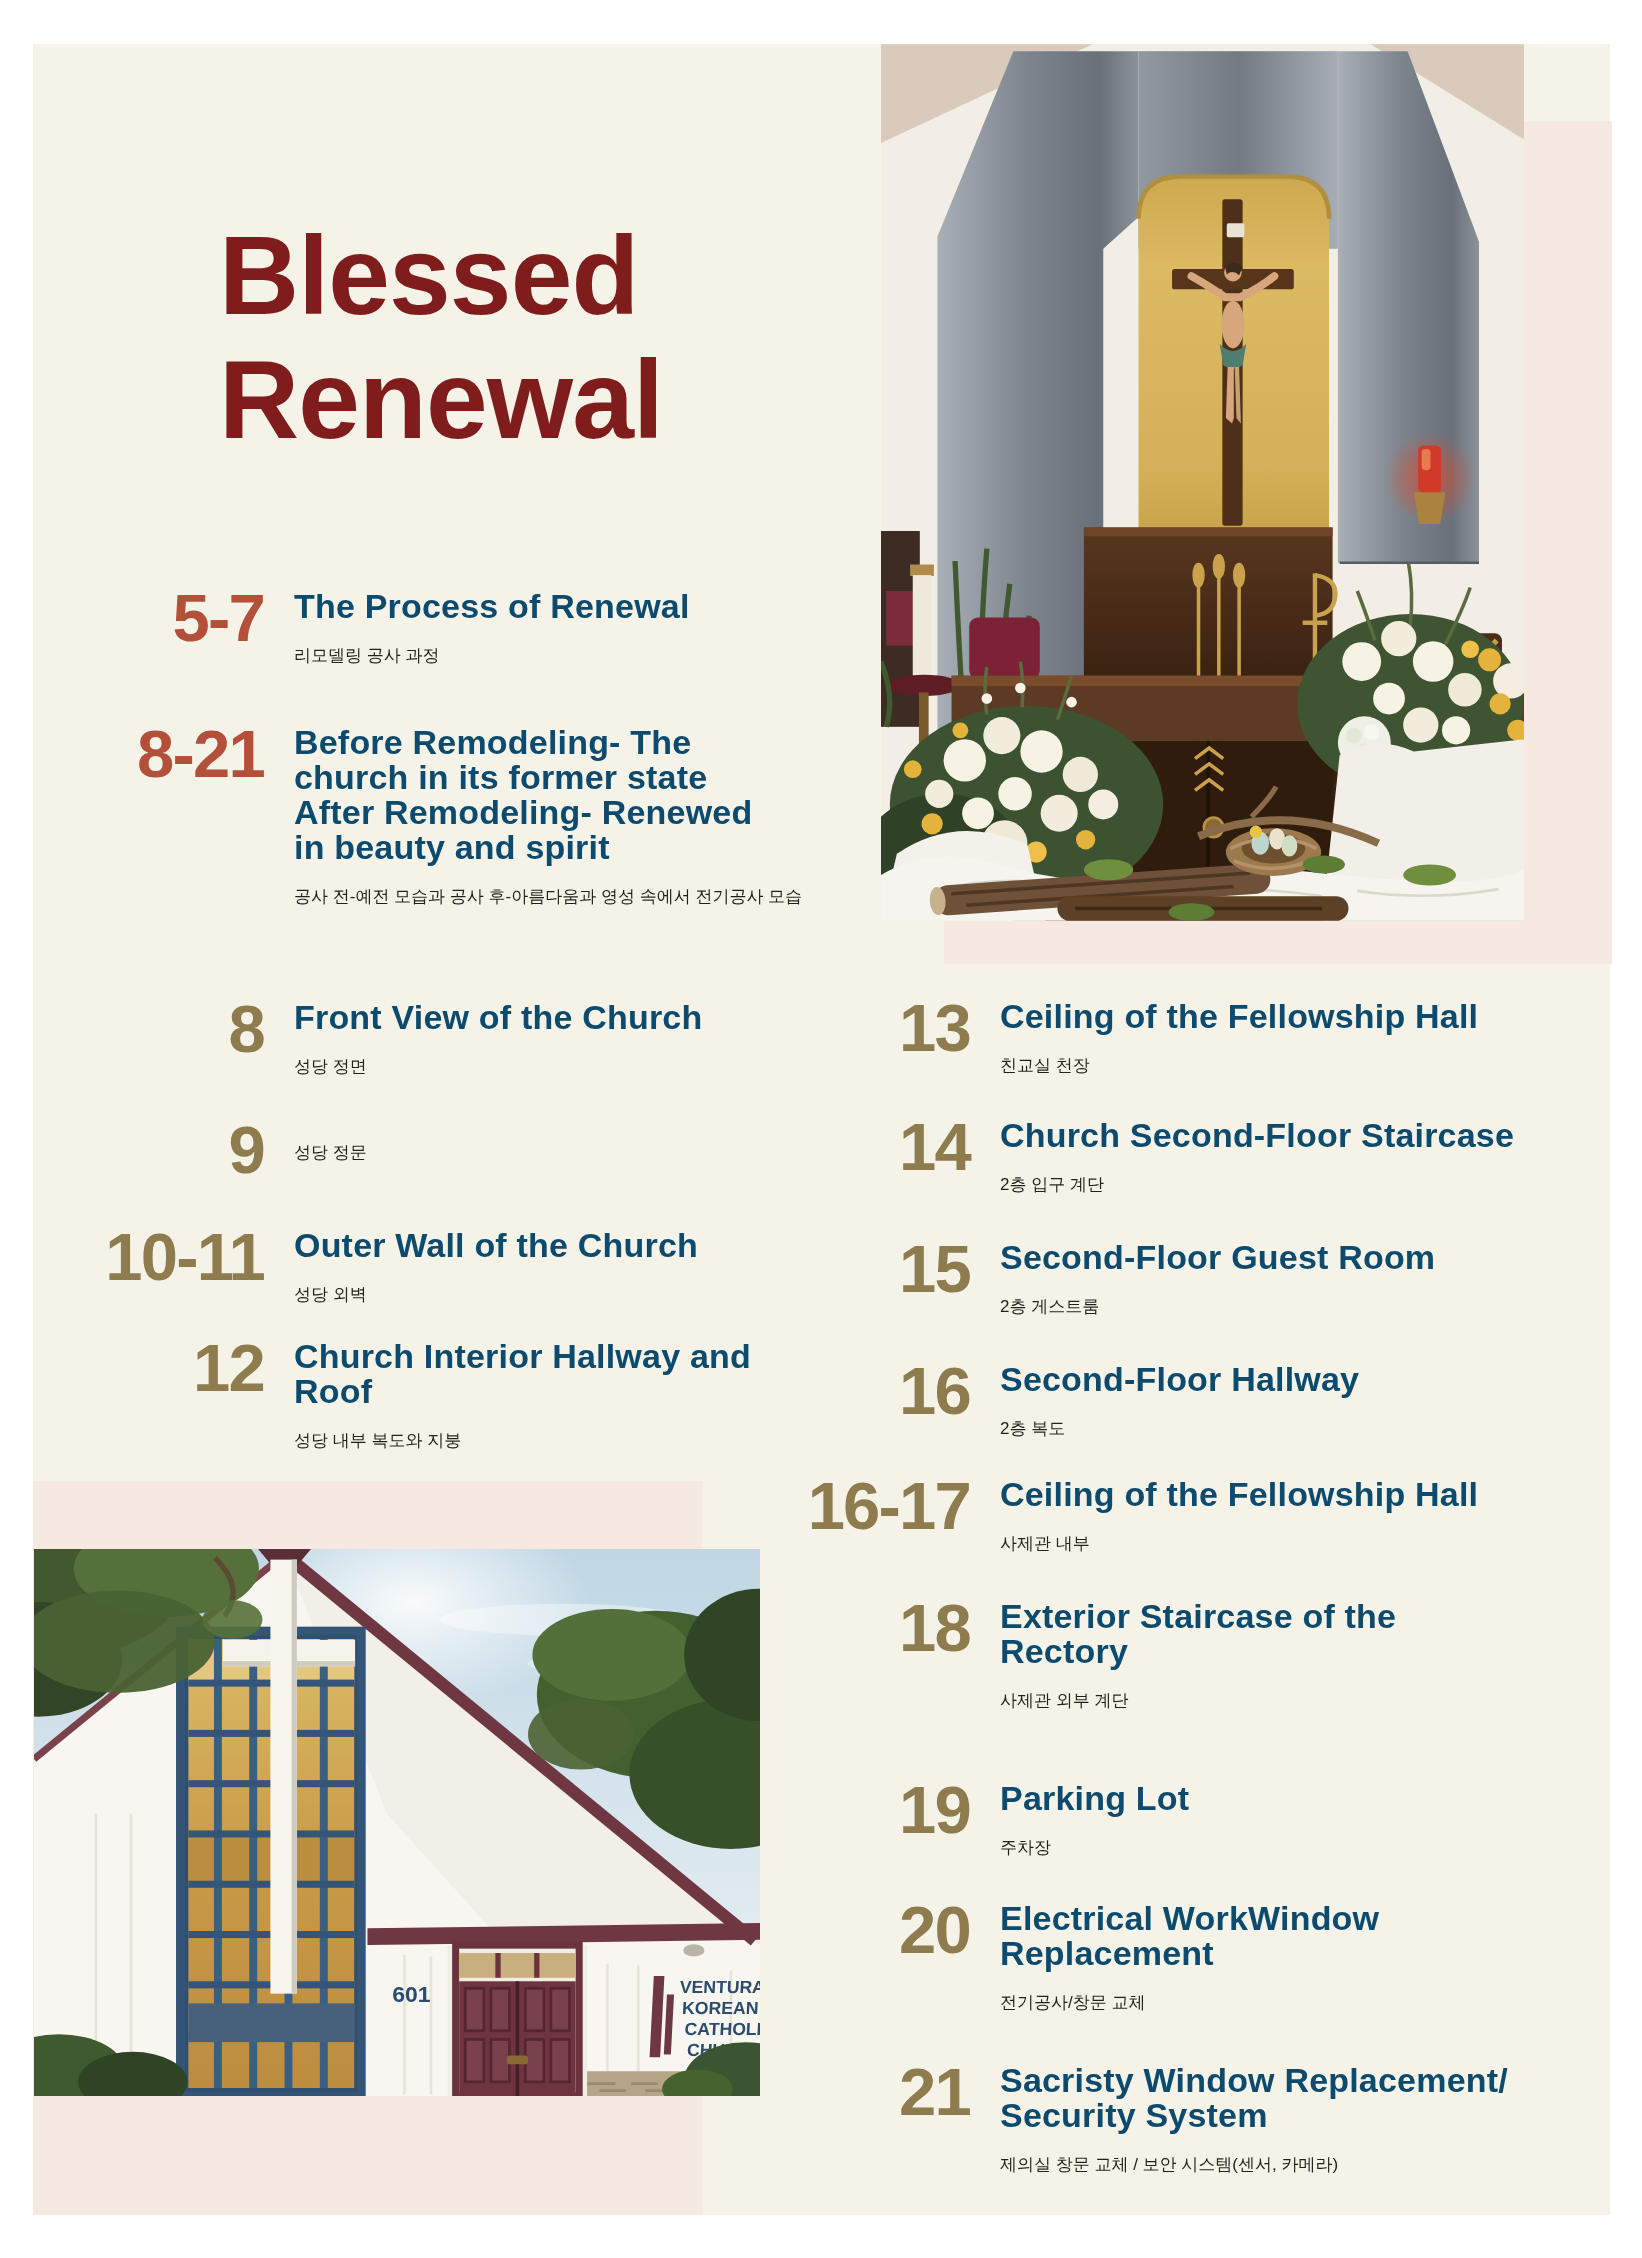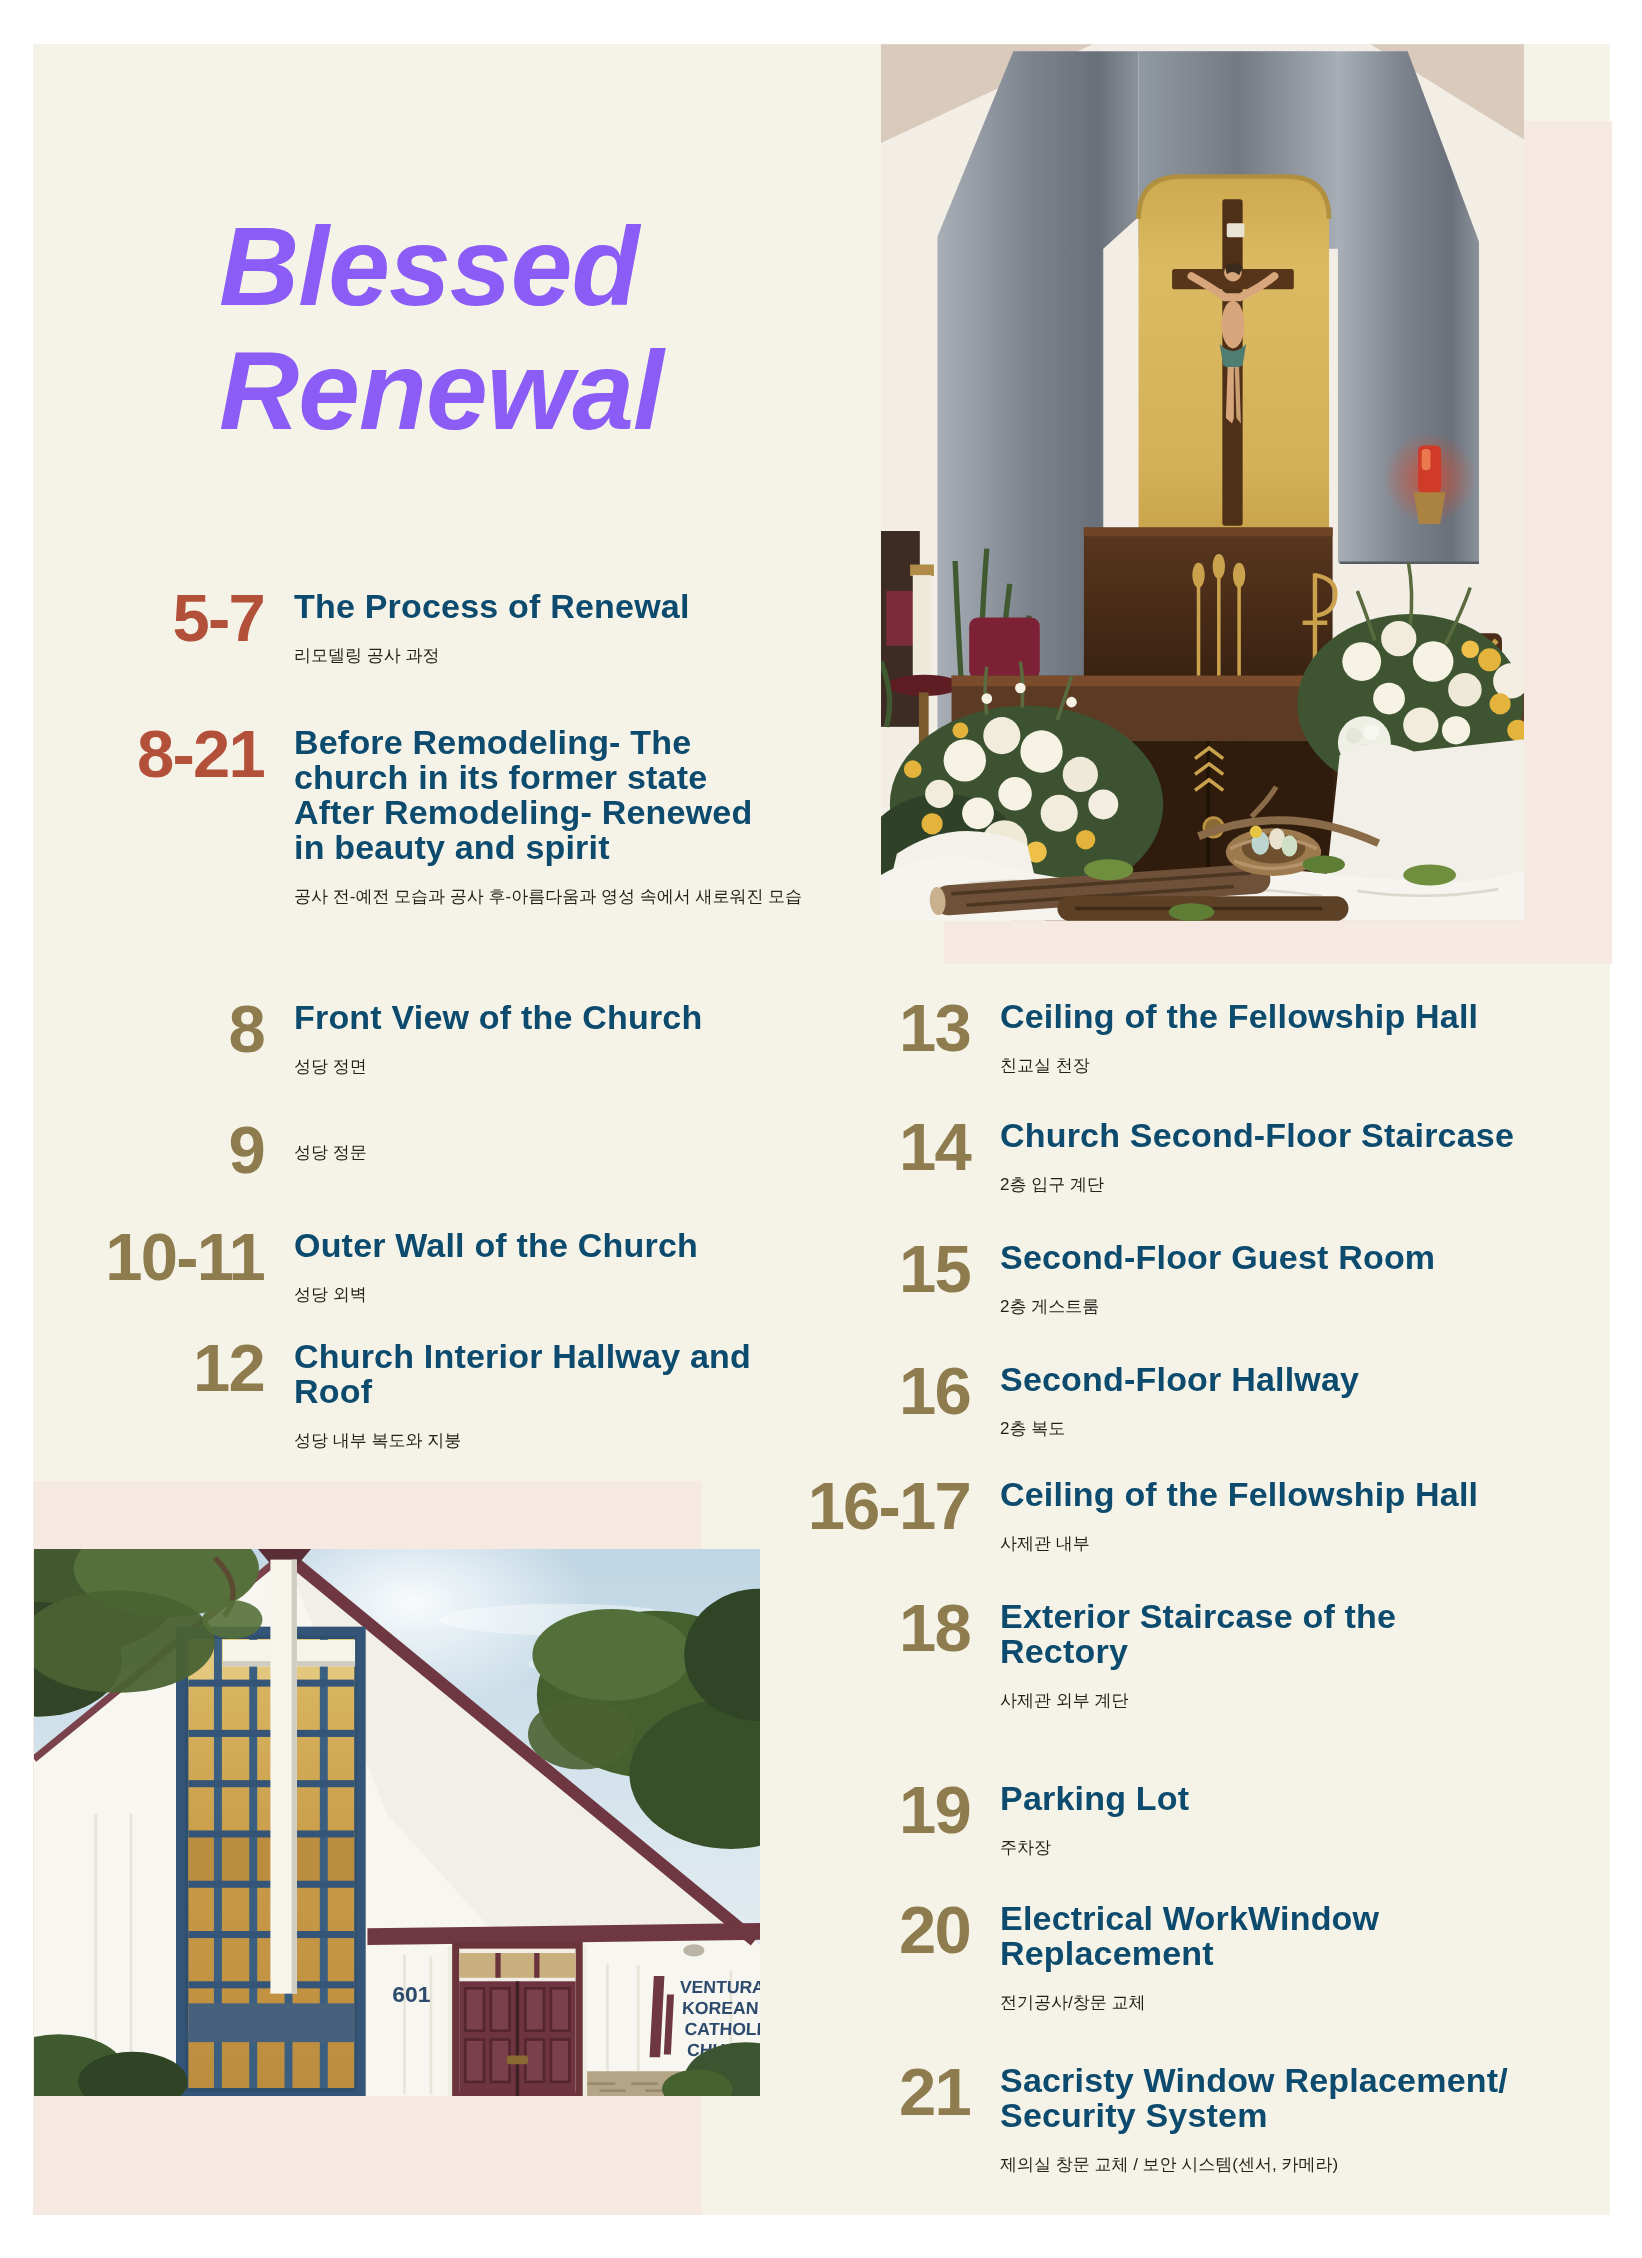--- a/index.html
+++ b/index.html
@@ -3,21 +3,21 @@
 <meta charset="utf-8">
 <style>
   html,body{margin:0;padding:0;background:#ffffff;}
   body{width:1643px;height:2258px;position:relative;font-family:"Liberation Sans","DejaVu Sans",sans-serif;overflow:hidden;}
   .abs{position:absolute;}
   #canvas{position:absolute;left:0;top:0;width:1643px;height:2258px;background:#ffffff;}
   #cream{left:33px;top:44px;width:1577px;height:2171px;background:#f5f3e8;}
   .pinkblock{background:#f5e9e1;}
   #pink-tr{left:944px;top:121px;width:668px;height:843px;}
   #pink-bl{left:33px;top:1481px;width:669px;height:734px;}
-  #page-title{left:219px;top:205px;font-size:111px;line-height:124px;font-weight:700;color:#8b5cf6;letter-spacing:-0.9px;white-space:pre-line;font-style:italic;}
+  #page-title{left:219px;top:214px;font-size:111px;line-height:124px;font-weight:700;color:#7f1d1d;letter-spacing:-0.9px;white-space:pre-line;}
   .row{position:absolute;display:flex;}
   .num{width:163px;text-align:right;font-weight:700;font-size:67px;line-height:58px;letter-spacing:-1.8px;flex:0 0 163px;}
   .rust{color:#b2503a;}
   .gold{color:#8e7c4e;}
   .txt{margin-left:30px;}
   .left-col .txt{width:516px;}
   .right-col .txt{width:609px;}
   .t{font-size:34px;line-height:35px;font-weight:700;color:#0c4a6e;letter-spacing:0.2px;white-space:pre-line;}
   .s{margin-top:15px;font-size:17px;line-height:33px;font-weight:400;color:#231f1a;}
   svg{display:block;}
@@ -246,21 +246,21 @@
       <div class="s">리모델링 공사 과정</div>
       </div>
   </div>
   <div class="row left-col" style="left:101px;top:725px">
     <div class="num rust">8-21</div>
     <div class="txt">
         <div class="t">Before Remodeling- The
 church in its former state
 After Remodeling- Renewed
 in beauty and spirit</div>
-      <div class="s">공사 전-예전 모습과 공사 후-아름다움과 영성 속에서 새로워진 모습</div>
+      <div class="s">공사 전-예전 모습과 공사 후-아름다움과 영성 속에서 전기공사 모습</div>
       </div>
   </div>
   <div class="row left-col" style="left:101px;top:1000px">
     <div class="num gold">8</div>
     <div class="txt">
         <div class="t">Front View of the Church</div>
       <div class="s">성당 정면</div>
       </div>
   </div>
   <div class="row left-col" style="left:101px;top:1121px">

